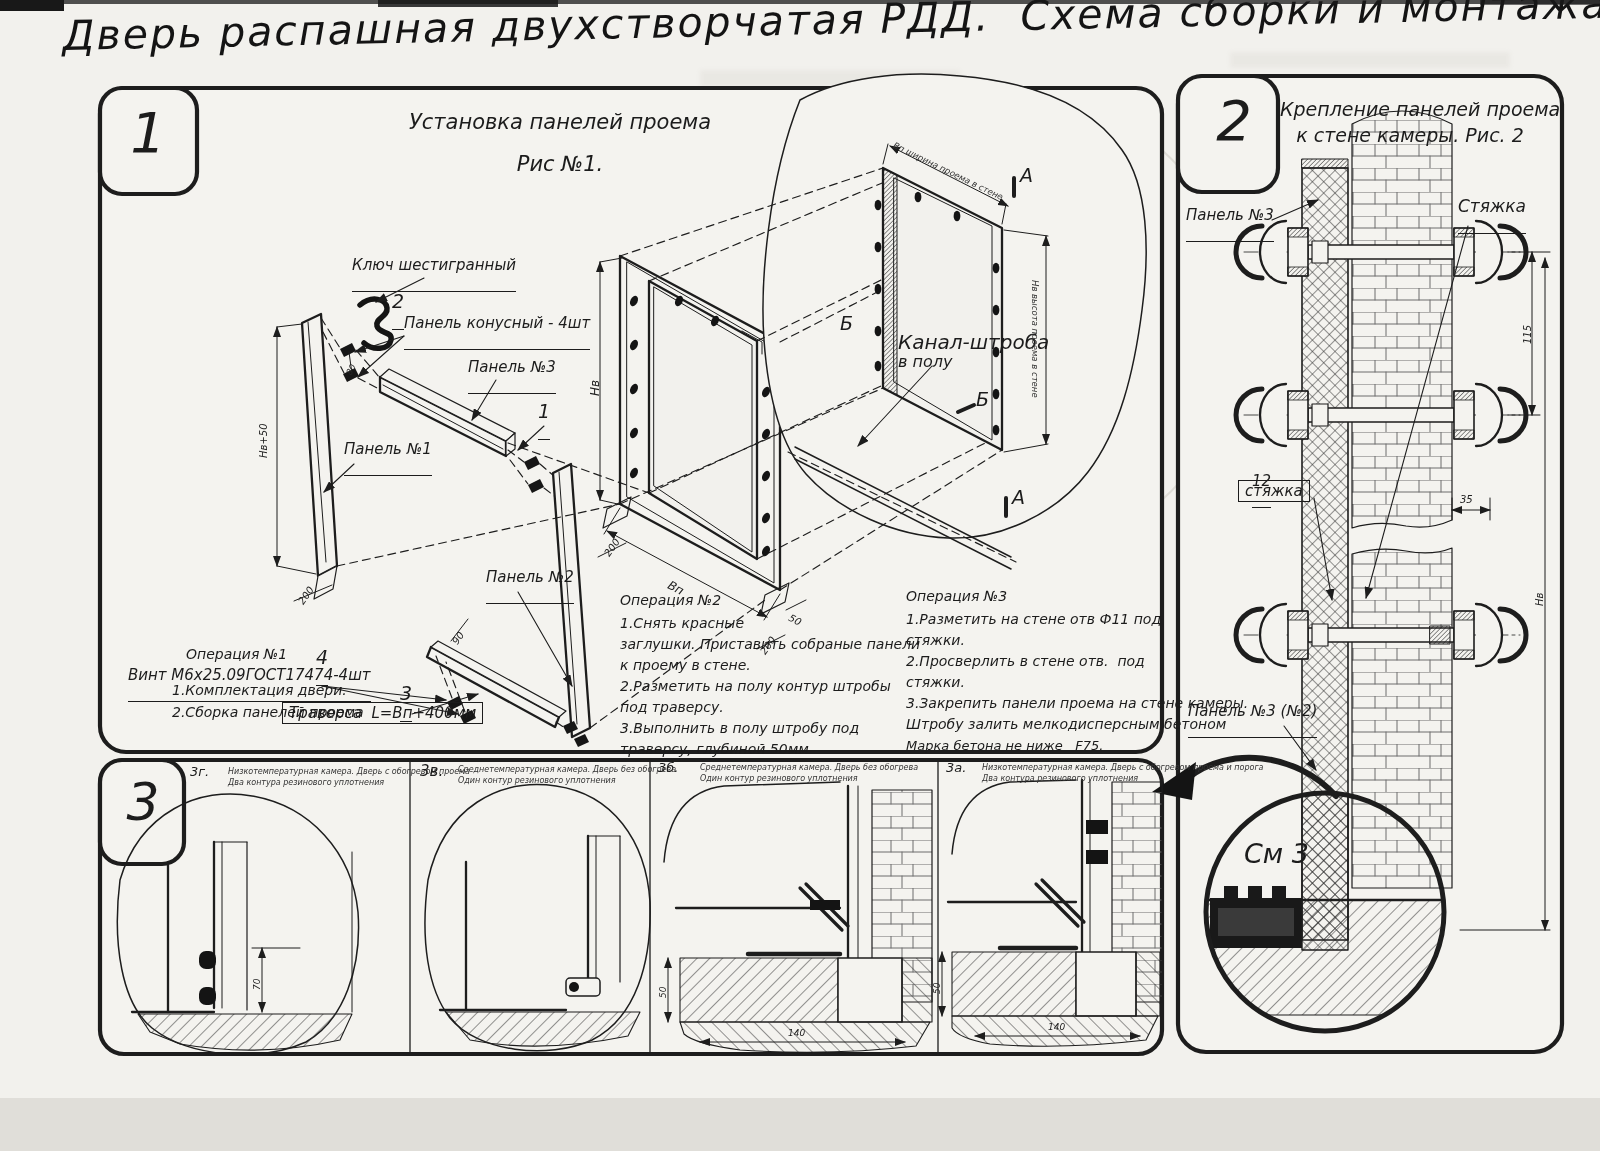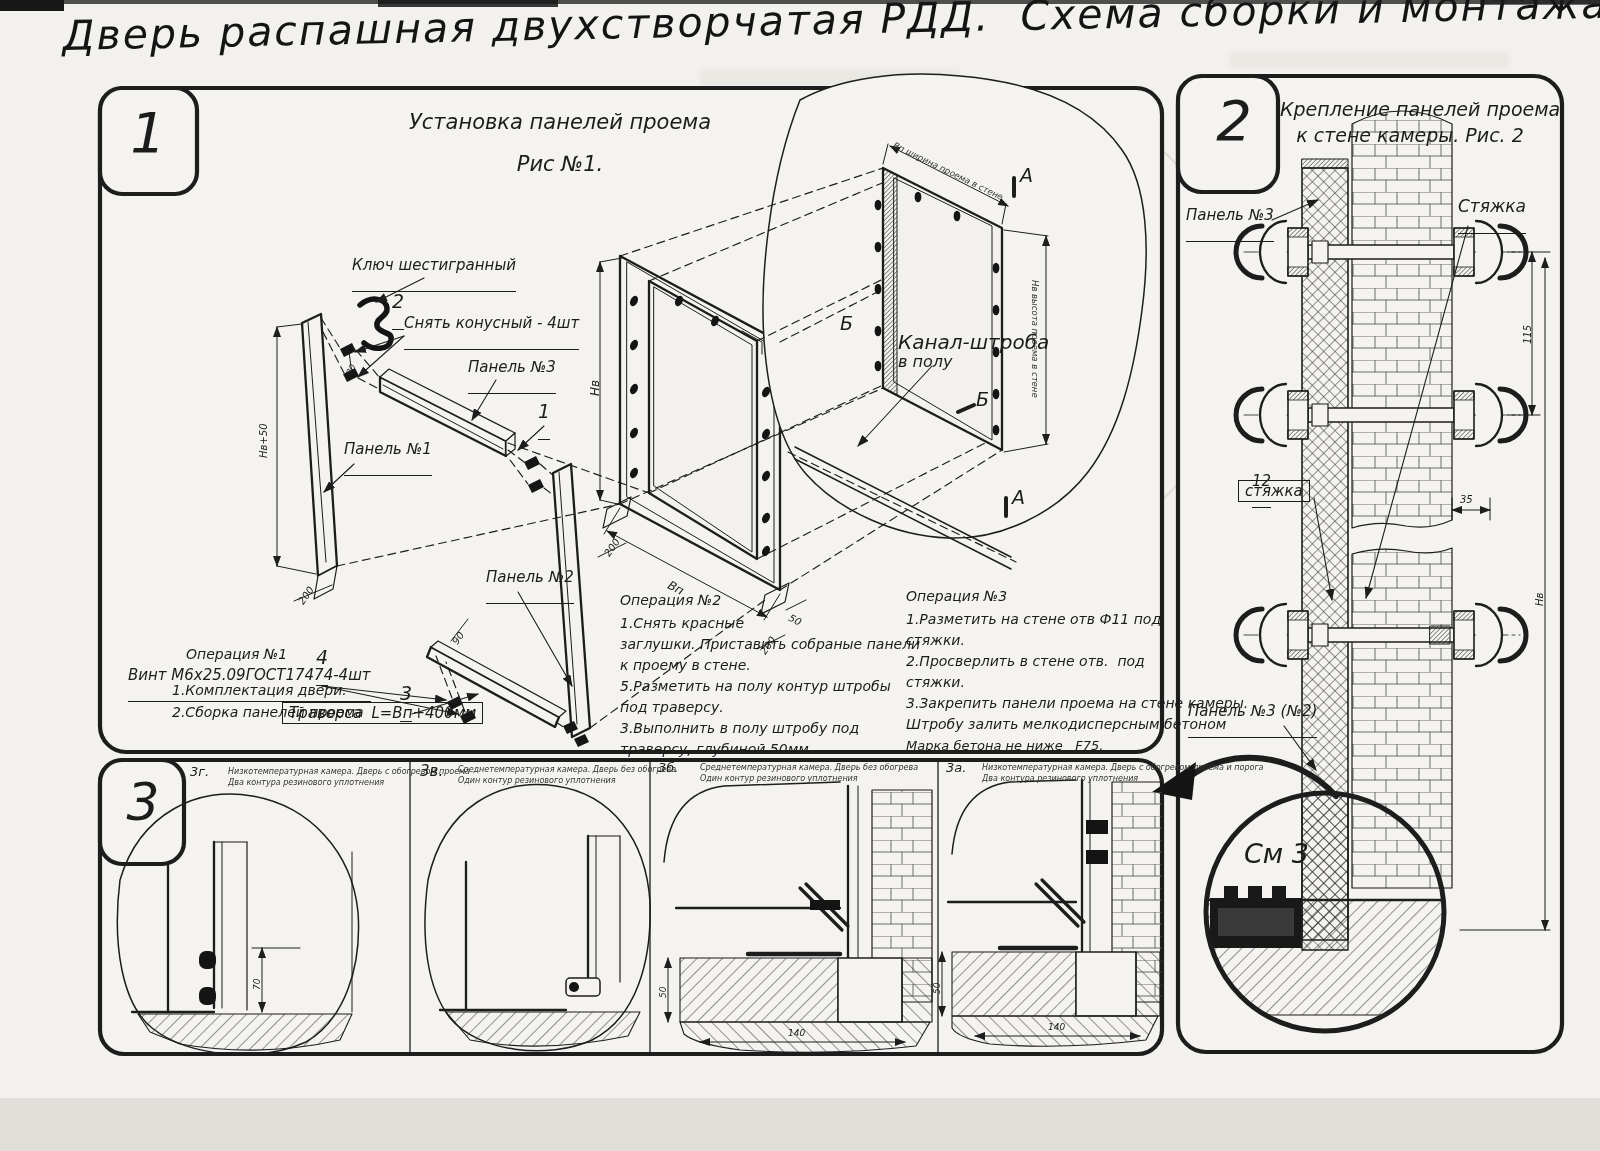--- a/index.html
+++ b/index.html
@@ -387,21 +387,21 @@
 </svg>
 
 <div class="txt ttl" style="left:62px;top:12px">Дверь распашная двухстворчатая РДД.  Схема сборки и монтажа №2</div>
 
 <div class="txt bd ctr" style="left:108px;top:100px;width:80px">1</div>
 <div class="txt h1 ctr" style="left:380px;top:110px;width:360px">Установка панелей проема</div>
 <div class="txt h1 ctr" style="left:440px;top:152px;width:240px">Рис №1.</div>
 
 <div class="txt lb u" style="left:352px;top:256px">Ключ шестигранный</div>
 <div class="txt nm u" style="left:392px;top:290px">2</div>
-<div class="txt lb u" style="left:404px;top:314px">Снять конусный - 4шт</div>
+<div class="txt lb u" style="left:404px;top:314px">Панель конусный - 4шт</div>
 <div class="txt lb u" style="left:468px;top:358px">Панель №3</div>
 <div class="txt nm u" style="left:538px;top:400px">1</div>
 <div class="txt lb u" style="left:344px;top:440px">Панель №1</div>
 <div class="txt lb u" style="left:486px;top:568px">Панель №2</div>
 <div class="txt nm u" style="left:316px;top:646px">4</div>
 <div class="txt lb u" style="left:128px;top:666px">Винт М6х25.09ГОСТ17474-4шт</div>
 <div class="txt nm u" style="left:400px;top:682px">3</div>
 <div class="txt lb bx" style="left:282px;top:702px">Траверса  L=Вп+400мм</div>
 <div class="txt lb" style="left:898px;top:330px;font-size:20px">Канал-штроба</div>
 <div class="txt lb" style="left:898px;top:352px;font-size:16px">в полу</div>
@@ -423,21 +423,21 @@
 <div class="txt dt" style="left:1040px;top:280px;transform:rotate(90deg)">Нв высота проема в стене</div>
 
 <div class="txt op" style="left:186px;top:644px">Операция №1</div>
 <div class="txt op" style="left:172px;top:680px">1.Комплектация двери.</div>
 <div class="txt op" style="left:172px;top:702px">2.Сборка панелей проема</div>
 
 <div class="txt op" style="left:620px;top:590px">Операция №2</div>
 <div class="txt op" style="left:620px;top:613px">1.Снять красные</div>
 <div class="txt op" style="left:620px;top:634px">заглушки. Приставить собраные панели</div>
 <div class="txt op" style="left:620px;top:655px">к проему в стене.</div>
-<div class="txt op" style="left:620px;top:676px">5.Разметить на полу контур штробы</div>
+<div class="txt op" style="left:620px;top:676px">2.Разметить на полу контур штробы</div>
 <div class="txt op" style="left:620px;top:697px">под траверсу.</div>
 <div class="txt op" style="left:620px;top:718px">3.Выполнить в полу штробу под</div>
 <div class="txt op" style="left:620px;top:739px;font-size:14px">траверсу, глубиной 50мм</div>
 
 <div class="txt op" style="left:906px;top:586px">Операция №3</div>
 <div class="txt op" style="left:906px;top:609px">1.Разметить на стене отв Ф11 под</div>
 <div class="txt op" style="left:906px;top:630px">стяжки.</div>
 <div class="txt op" style="left:906px;top:651px">2.Просверлить в стене отв.  под</div>
 <div class="txt op" style="left:906px;top:672px">стяжки.</div>
 <div class="txt op" style="left:906px;top:693px">3.Закрепить панели проема на стене камеры.</div>

